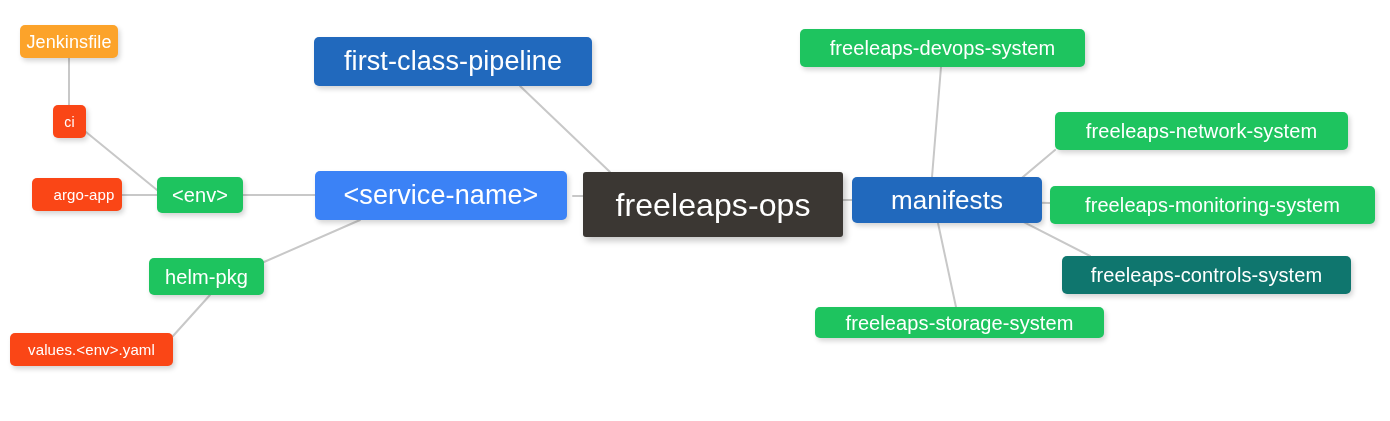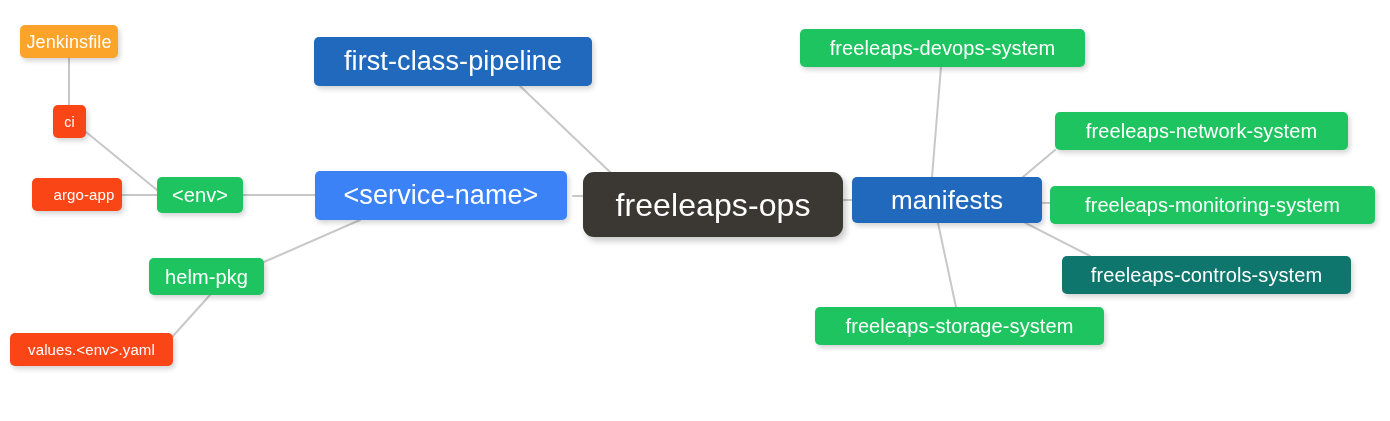--- a/index.html
+++ b/index.html
@@ -35,21 +35,21 @@
     color: #ffffff;
     border-radius: 5px;
     white-space: nowrap;
     box-shadow: 2px 3px 5px rgba(0,0,0,0.17);
     letter-spacing: 0.1px;
     line-height: 1;
     text-align: center;
     padding: 0 10px;
   }
   .node.root {
-    border-radius: 11px;
+    border-radius: 3px;
     box-shadow: 3px 4px 6px rgba(0,0,0,0.22);
   }
 </style>
 </head>
 <body>
 
 <div id="canvas">
   <svg id="edges" viewBox="0 0 1390 421" xmlns="http://www.w3.org/2000/svg">
       <line x1="69" y1="58" x2="69" y2="105" stroke="#c8c8c8" stroke-width="2" stroke-linecap="round"></line>
       <line x1="86" y1="132" x2="157" y2="190" stroke="#c8c8c8" stroke-width="2" stroke-linecap="round"></line>
@@ -102,17 +102,17 @@
       </div>
       <div class="node" style="left: 1055px; top: 112px; width: 293px; height: 38px; background: rgb(30, 196, 95); font-size: 20px;">
         <span>freeleaps-network-system</span>
       </div>
       <div class="node" style="left: 1050px; top: 186px; width: 325px; height: 38px; background: rgb(30, 196, 95); font-size: 20px;">
         <span>freeleaps-monitoring-system</span>
       </div>
       <div class="node" style="left: 1062px; top: 256px; width: 289px; height: 38px; background: #0f766e; font-size: 20px;">
         <span>freeleaps-controls-system</span>
       </div>
-      <div class="node" style="left: 815px; top: 307px; width: 289px; height: 38px; background: rgb(30, 196, 95); font-size: 20px;">
+      <div class="node" style="left: 815px; top: 307px; width: 289px; height: 31px; background: rgb(30, 196, 95); font-size: 20px;">
         <span>freeleaps-storage-system</span>
       </div>
     </div>
 </div>
 
 </body></html>

